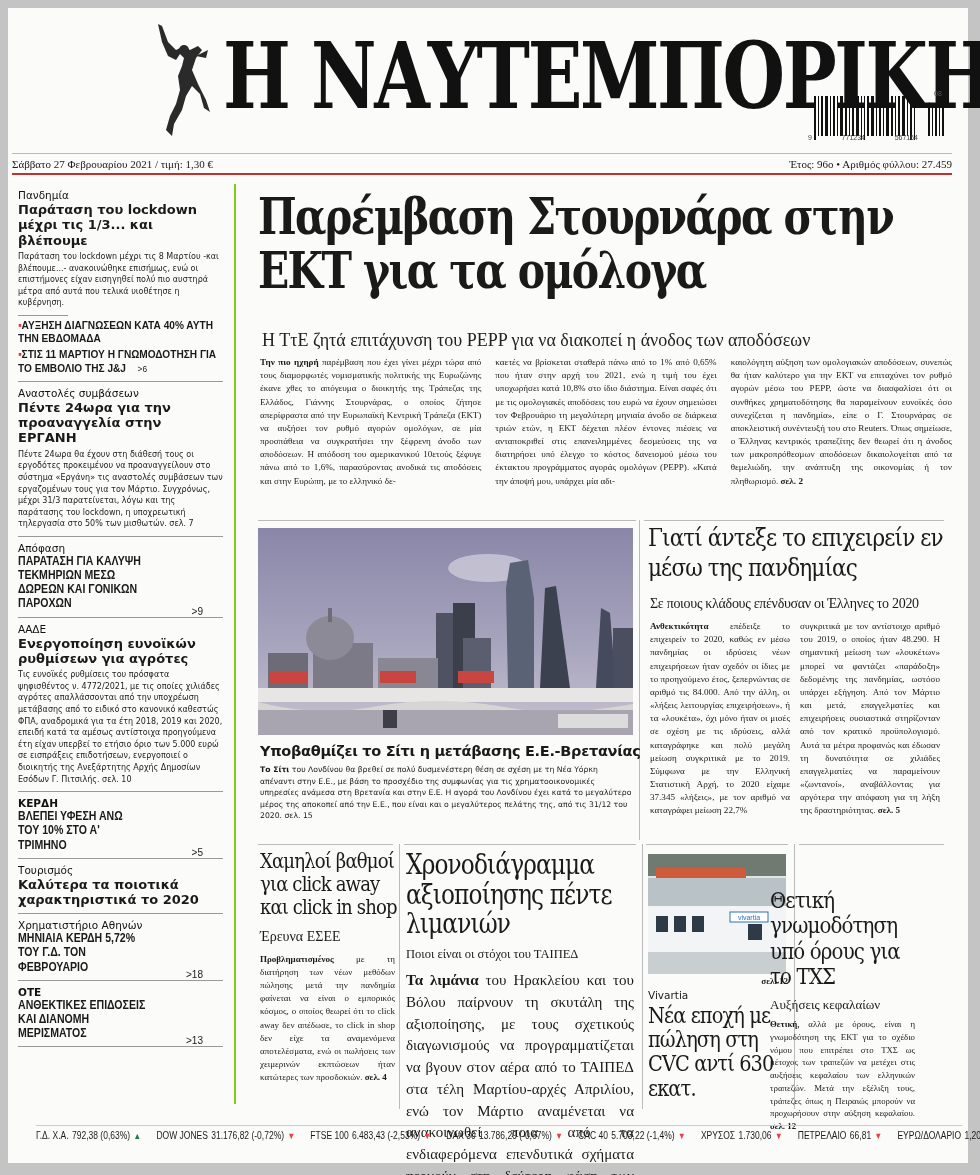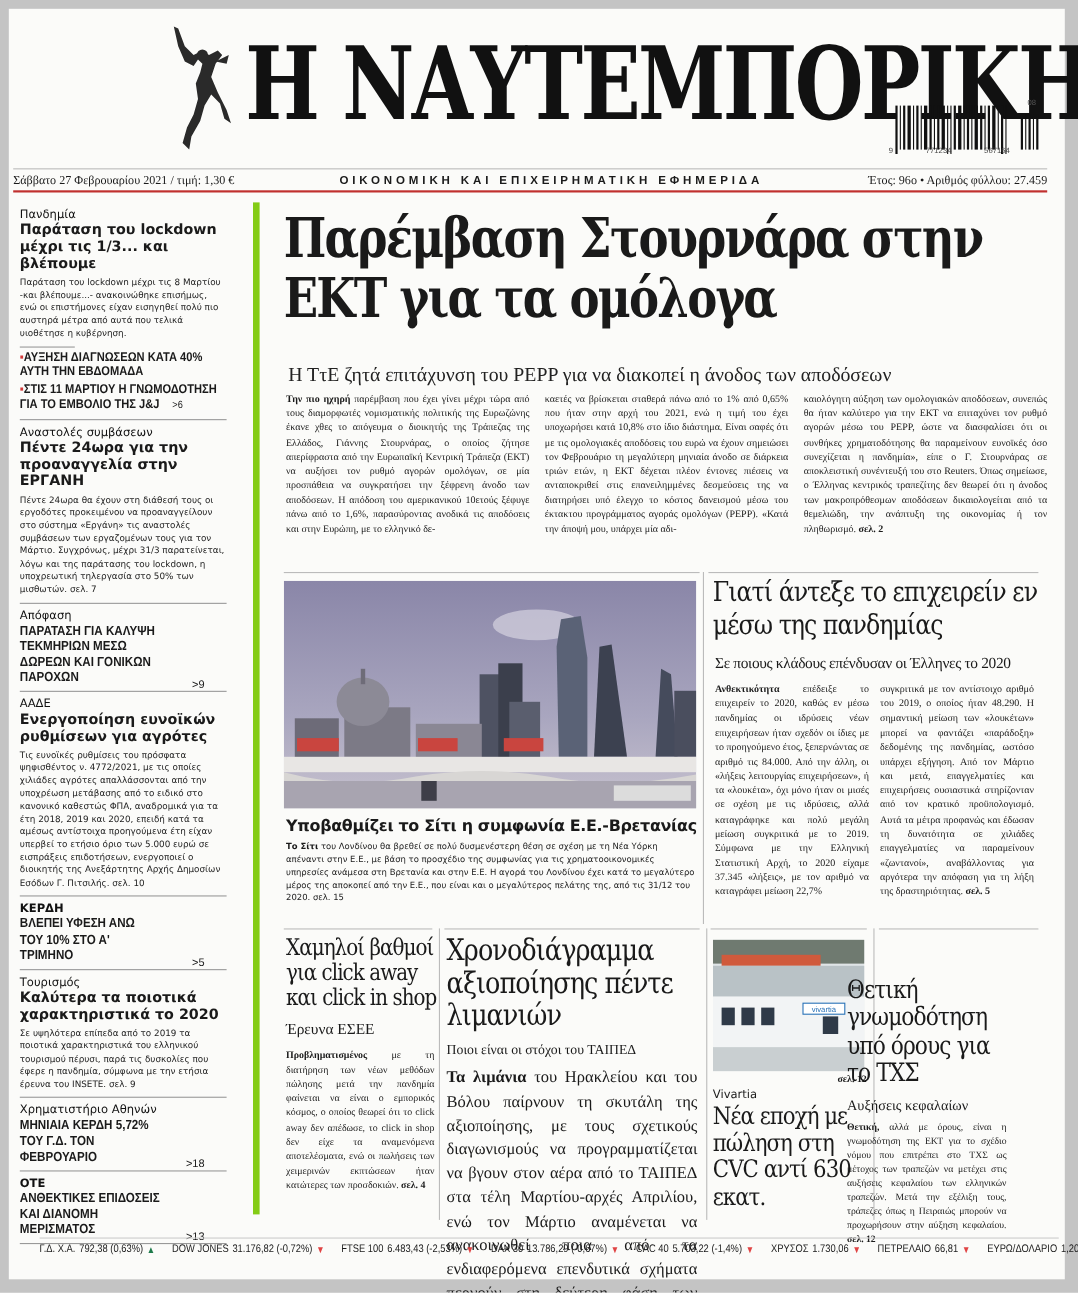--- a/index.html
+++ b/index.html
@@ -12,21 +12,21 @@
   .masthead-title { position: absolute; left: 215px; top: 22px; font-family: "DejaVu Serif", serif; font-weight: bold; font-size: 92px; letter-spacing: -3px; transform: scaleX(0.78); transform-origin: left top; color: #111; line-height: 1; white-space: nowrap; }
   .barcode { position: absolute; left: 800px; top: 82px; width: 150px; height: 56px; }
   .barcode-digits { position: absolute; left: 800px; top: 126px; font-family: "Liberation Sans", sans-serif; font-size: 7px; color: #444; width: 110px; display: flex; justify-content: space-between; }
   .barcode-addon { position: absolute; left: 906px; top: 82px; font-family: "Liberation Sans", sans-serif; font-size: 7px; color: #555; }
   .info-bar { position: absolute; left: 4px; top: 145px; width: 940px; height: 22px; border-top: 1px solid #bbb; border-bottom: 2px solid #c0302f; display: flex; align-items: center; justify-content: space-between; font-size: 11px; }
   .info-date { font-family: "Liberation Serif", serif; }
   .info-tagline { font-family: "Liberation Sans", sans-serif; font-weight: bold; letter-spacing: 3.5px; font-size: 10.5px; }
   .info-issue { font-family: "Liberation Serif", serif; }
 
   
-  .sidebar { position: absolute; left: 10px; top: 176px; width: 218px; border-right: 6px solid #84cc16; height: 920px; padding-right: 24px; font-family: "DejaVu Sans", sans-serif; }
+  .sidebar { position: absolute; left: 10px; top: 176px; width: 218px; border-right: 2px solid #84cc16; height: 920px; padding-right: 11px; font-family: "DejaVu Sans", sans-serif; }
   .sb-block { border-bottom: 1px solid #999; padding: 5px 0 6px; }
   .sb-kicker { font-size: 10.5px; color: #111; }
   .sb-title { font-size: 13px; font-weight: bold; line-height: 1.18; margin-top: 1px; }
   .sb-text { font-size: 8px; line-height: 1.45; margin-top: 3px; color: #222; }
   .sb-bullet { font-family: "Liberation Sans", sans-serif; font-weight: bold; font-size: 11.5px; line-height: 1.15; margin-top: 3px; transform: scaleX(0.88); transform-origin: left; width: 114%; }
   .sb-bullet .dot { color: #d43a3a; }
   .sb-caps { font-family: "Liberation Sans", sans-serif; font-weight: bold; font-size: 12px; line-height: 1.18; transform: scaleX(0.88); transform-origin: left; width: 114%; position: relative; }
   .sb-ref { position: absolute; right: 20px; bottom: 0; font-family: "Liberation Sans", sans-serif; font-weight: normal; font-size: 10px; }
   .sb-ref-inline { float: right; font-family: "Liberation Sans", sans-serif; font-size: 9.5px; font-weight: normal; margin-top: 5px; }
 
@@ -128,21 +128,20 @@
   </svg>
   <div class="barcode-addon" style="left:926px;top:82px;">08</div>
   <div class="barcode-digits">
     <span>9</span>
     <span>771234</span>
     <span>567164</span>
   </div>
 
   <div class="info-bar">
     <span class="info-date">Σάββατο 27 Φεβρουαρίου 2021 / τιμή: 1,30 €</span>
-    <span class="info-tagline">ΟΙΚΟΝΟΜΙΚΗ ΚΑΙ ΕΠΙΧΕΙΡΗΜΑΤΙΚΗ ΕΦΗΜΕΡΙΔΑ</span>
     <span class="info-issue">Έτος: 96ο • Αριθμός φύλλου: 27.459</span>
   </div>
 
   <div class="sidebar">
     <div class="sb-block">
       <div class="sb-kicker">Πανδημία</div>
       <div class="sb-title">Παράταση του lockdown μέχρι τις 1/3... και βλέπουμε</div>
       <div class="sb-text">Παράταση του lockdown μέχρι τις 8 Μαρτίου -και βλέπουμε...- ανακοινώθηκε επισήμως, ενώ οι επιστήμονες είχαν εισηγηθεί πολύ πιο αυστηρά μέτρα από αυτά που τελικά υιοθέτησε η κυβέρνηση.</div>
       <div style="border-top:1px solid #999;width:50px;margin:6px 0 2px;"></div>
       <div class="sb-bullet"><span class="dot">▪</span><span>ΑΥΞΗΣΗ ΔΙΑΓΝΩΣΕΩΝ ΚΑΤΑ 40% ΑΥΤΗ ΤΗΝ ΕΒΔΟΜΑΔΑ</span></div>
@@ -169,21 +168,20 @@
 
     <div class="sb-block" style="position:relative;">
       <div class="sb-kicker" style="font-weight:bold;">ΚΕΡΔΗ</div>
       <div class="sb-caps" style="width:130px;">ΒΛΕΠΕΙ ΥΦΕΣΗ ΑΝΩ ΤΟΥ 10% ΣΤΟ Α' ΤΡΙΜΗΝΟ</div>
       <span class="sb-ref">&gt;5</span>
     </div>
 
     <div class="sb-block">
       <div class="sb-kicker">Τουρισμός</div>
       <div class="sb-title">Καλύτερα τα ποιοτικά χαρακτηριστικά το 2020</div>
-      <div class="sb-text">Σε υψηλότερα επίπεδα από το 2019 τα ποιοτικά χαρακτηριστικά του ελληνικού τουρισμού πέρυσι, παρά τις δυσκολίες που έφερε η πανδημία, σύμφωνα με την ετήσια έρευνα του INSETE. σελ. 9</div>
     </div>
 
     <div class="sb-block" style="position:relative;">
       <div class="sb-kicker">Χρηματιστήριο Αθηνών</div>
       <div class="sb-caps" style="width:160px;">ΜΗΝΙΑΙΑ ΚΕΡΔΗ 5,72% ΤΟΥ Γ.Δ. ΤΟΝ ΦΕΒΡΟΥΑΡΙΟ</div>
       <span class="sb-ref">&gt;18</span>
     </div>
 
     <div class="sb-block" style="position:relative;">
       <div class="sb-kicker" style="font-weight:bold;">ΟΤΕ</div>
@@ -231,21 +229,21 @@
     <rect x="200" y="143" width="36" height="12" fill="#c9453f"></rect>
 
     <rect x="0" y="160" width="375" height="14" fill="#e8e6e4"></rect>
     <path d="M0 174 Q60 190 120 178 Q180 168 240 178 Q300 190 375 176 L375 182 L0 182 Z" fill="#d8d6d4"></path>
 
     <rect x="0" y="182" width="375" height="25" fill="#a8a4b0"></rect>
     <rect x="125" y="182" width="14" height="18" fill="#3e3e48"></rect>
     <rect x="300" y="186" width="70" height="14" fill="#dcdcdc"></rect>
   </svg>
   <div class="divider-v" style="left:631px;top:512px;height:320px;"></div>
-  <div class="photo-headline">Υποβαθμίζει το Σίτι η συμφωνία Ε.Ε.-Βρετανίας</div>
+  <div class="photo-headline">Υποβαθμίζει το Σίτι η μετάβασης Ε.Ε.-Βρετανίας</div>
   <div class="photo-text"><span style="font-weight:bold;">Το Σίτι</span><span> του Λονδίνου θα βρεθεί σε πολύ δυσμενέστερη θέση σε σχέση με τη Νέα Υόρκη απέναντι στην Ε.Ε., με βάση το προσχέδιο της συμφωνίας για τις χρηματοοικονομικές υπηρεσίες ανάμεσα στη Βρετανία και στην Ε.Ε. Η αγορά του Λονδίνου έχει κατά το μεγαλύτερο μέρος της αποκοπεί από την Ε.Ε., που είναι και ο μεγαλύτερος πελάτης της, από τις 31/12 του 2020. σελ. 15</span></div>
 
   <div class="feat-rule"></div>
   <div class="feat-headline">Γιατί άντεξε το επιχειρείν εν μέσω της πανδημίας</div>
   <div class="feat-sub">Σε ποιους κλάδους επένδυσαν οι Έλληνες το 2020</div>
   <div class="feat-cols">
     <p><span class="lead">Ανθεκτικότητα</span><span> επέδειξε το επιχειρείν το 2020, καθώς εν μέσω πανδημίας οι ιδρύσεις νέων επιχειρήσεων ήταν σχεδόν οι ίδιες με το προηγούμενο έτος, ξεπερνώντας σε αριθμό τις 84.000. Από την άλλη, οι «λήξεις λειτουργίας επιχειρήσεων», ή τα «λουκέτα», όχι μόνο ήταν οι μισές σε σχέση με τις ιδρύσεις, αλλά καταγράφηκε και πολύ μεγάλη μείωση συγκριτικά με το 2019. Σύμφωνα με την Ελληνική Στατιστική Αρχή, το 2020 είχαμε 37.345 «λήξεις», με τον αριθμό να καταγράφει μείωση 22,7%</span></p>
     <p><span>συγκριτικά με τον αντίστοιχο αριθμό του 2019, ο οποίος ήταν 48.290. Η σημαντική μείωση των «λουκέτων» μπορεί να φαντάζει «παράδοξη» δεδομένης της πανδημίας, ωστόσο υπάρχει εξήγηση. Από τον Μάρτιο και μετά, επαγγελματίες και επιχειρήσεις ουσιαστικά στηρίζονταν από τον κρατικό προϋπολογισμό. Αυτά τα μέτρα προφανώς και έδωσαν τη δυνατότητα σε χιλιάδες επαγγελματίες να παραμείνουν «ζωντανοί», αναβάλλοντας για αργότερα την απόφαση για τη λήξη της δραστηριότητας. </span><span class="ref">σελ. 5</span></p>
   </div>
 

